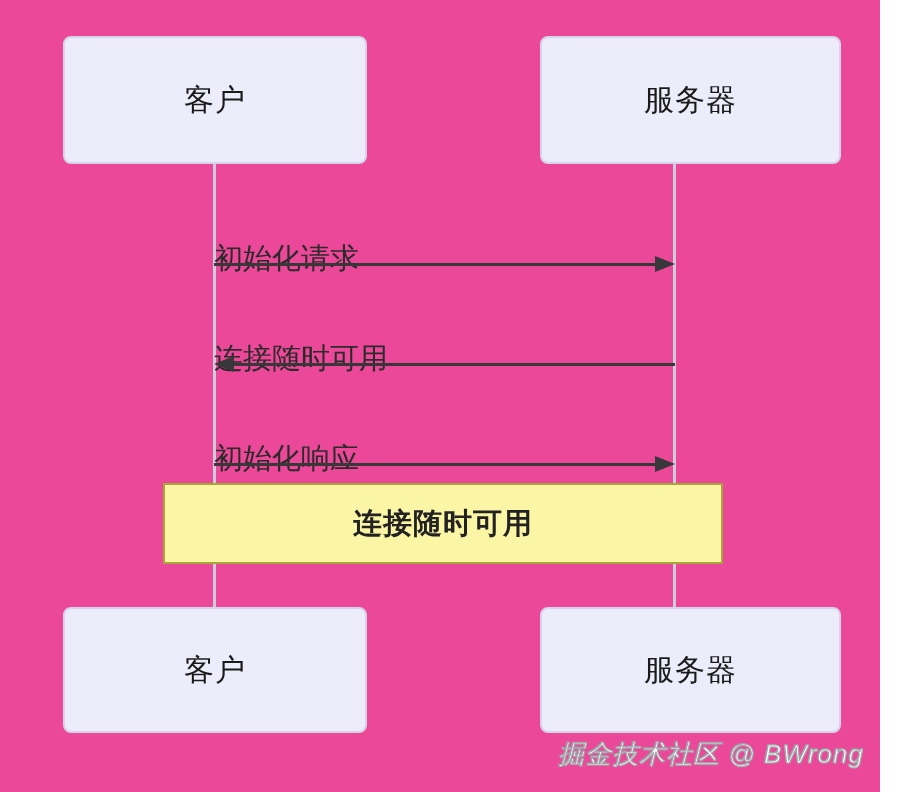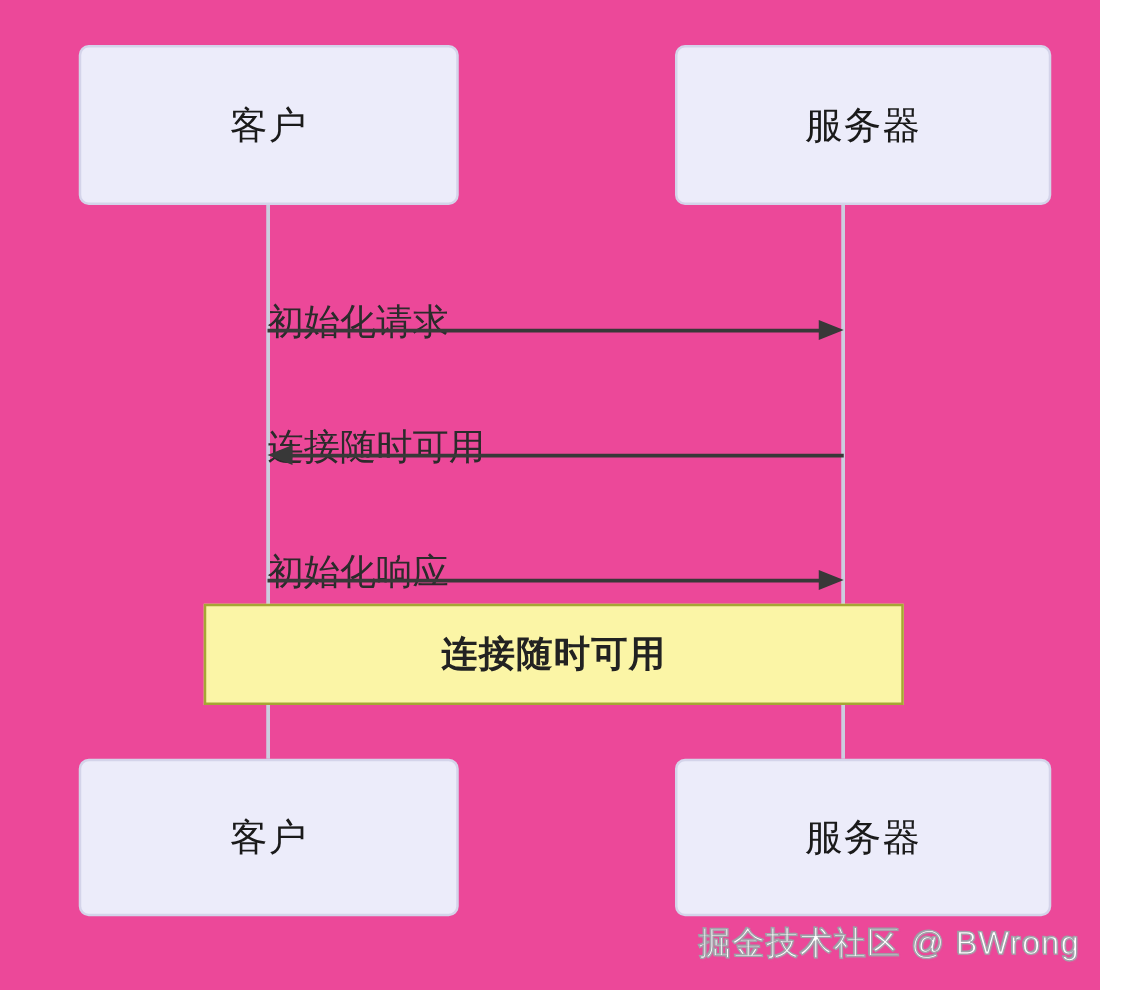--- a/index.html
+++ b/index.html
@@ -102,20 +102,21 @@
   .watermark {
     position: absolute;
     right: 16px;
     top: 737px;
     font-size: 26px;
     letter-spacing: 1px;
     color: #ffffff;
     -webkit-text-stroke: 1px #A3A3AB;
     text-shadow: -1px -1px 0 #9B9BA3, 1px 1px 1px rgba(160,160,168,0.35);
     white-space: nowrap;
+    font-style: italic;
   }
 </style>
 </head>
 <body>
 
 <div class="canvas">
 
   <div class="lifeline client"></div>
   <div class="lifeline server"></div>
 

